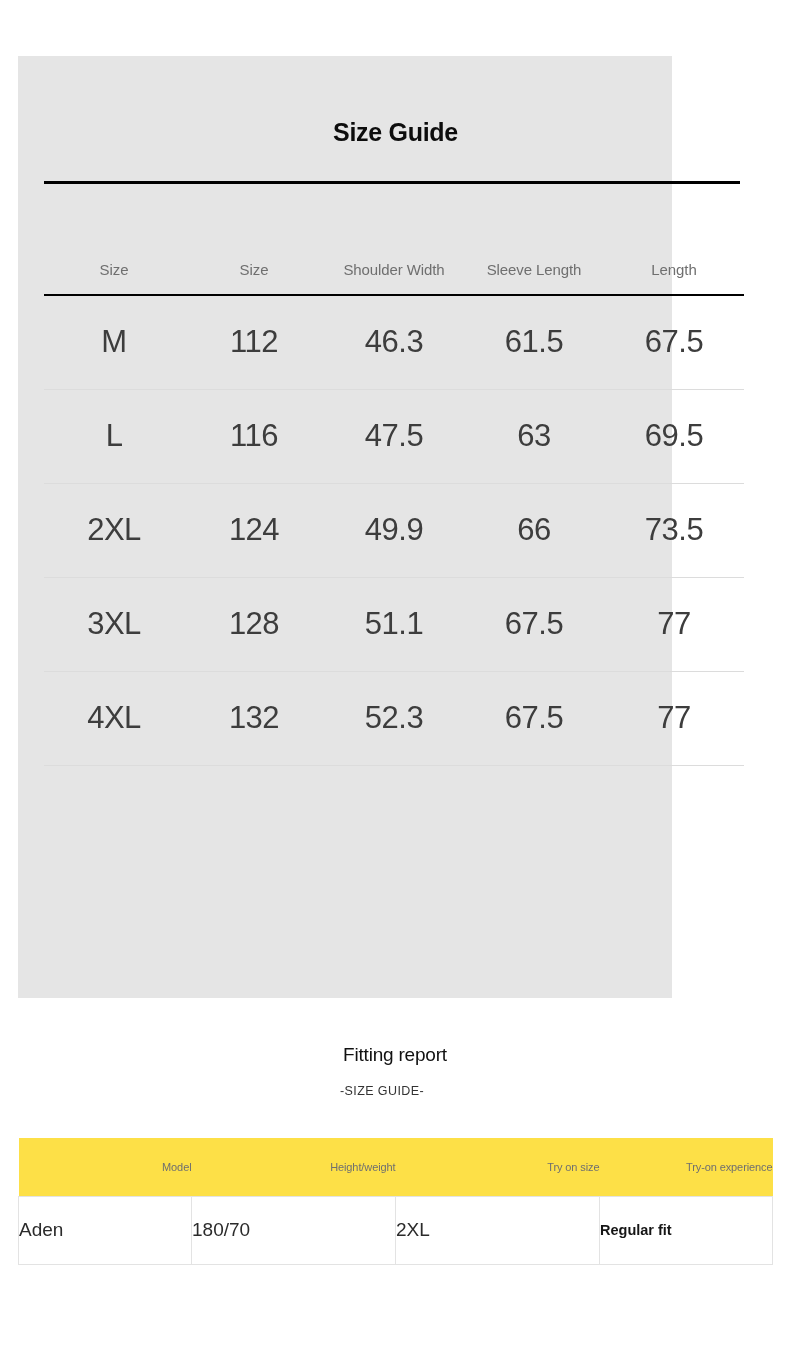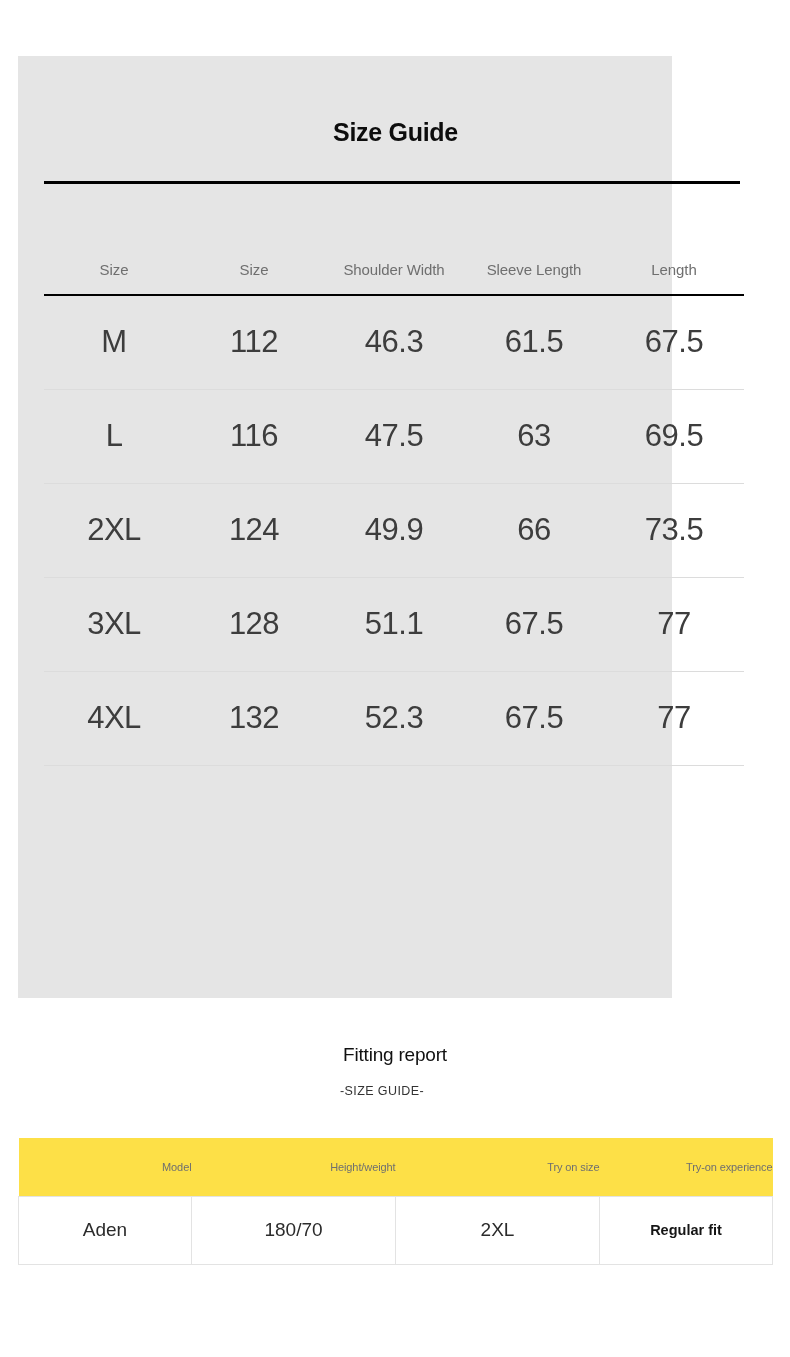--- a/index.html
+++ b/index.html
@@ -134,21 +134,21 @@
     height: 58px;
     border: none;
     letter-spacing: -0.1px;
   }
 
   .fit-table tbody td {
     background: #ffffff;
     font-size: 19px;
     font-weight: normal;
     color: #2b2b2b;
-    text-align: center;
+    text-align: left;
     height: 68px;
     border: 1px solid #e3e3e3;
   }
 
   .fit-table tbody td.strong {
     font-size: 14.5px;
     font-weight: bold;
     color: #151515;
   }
 

